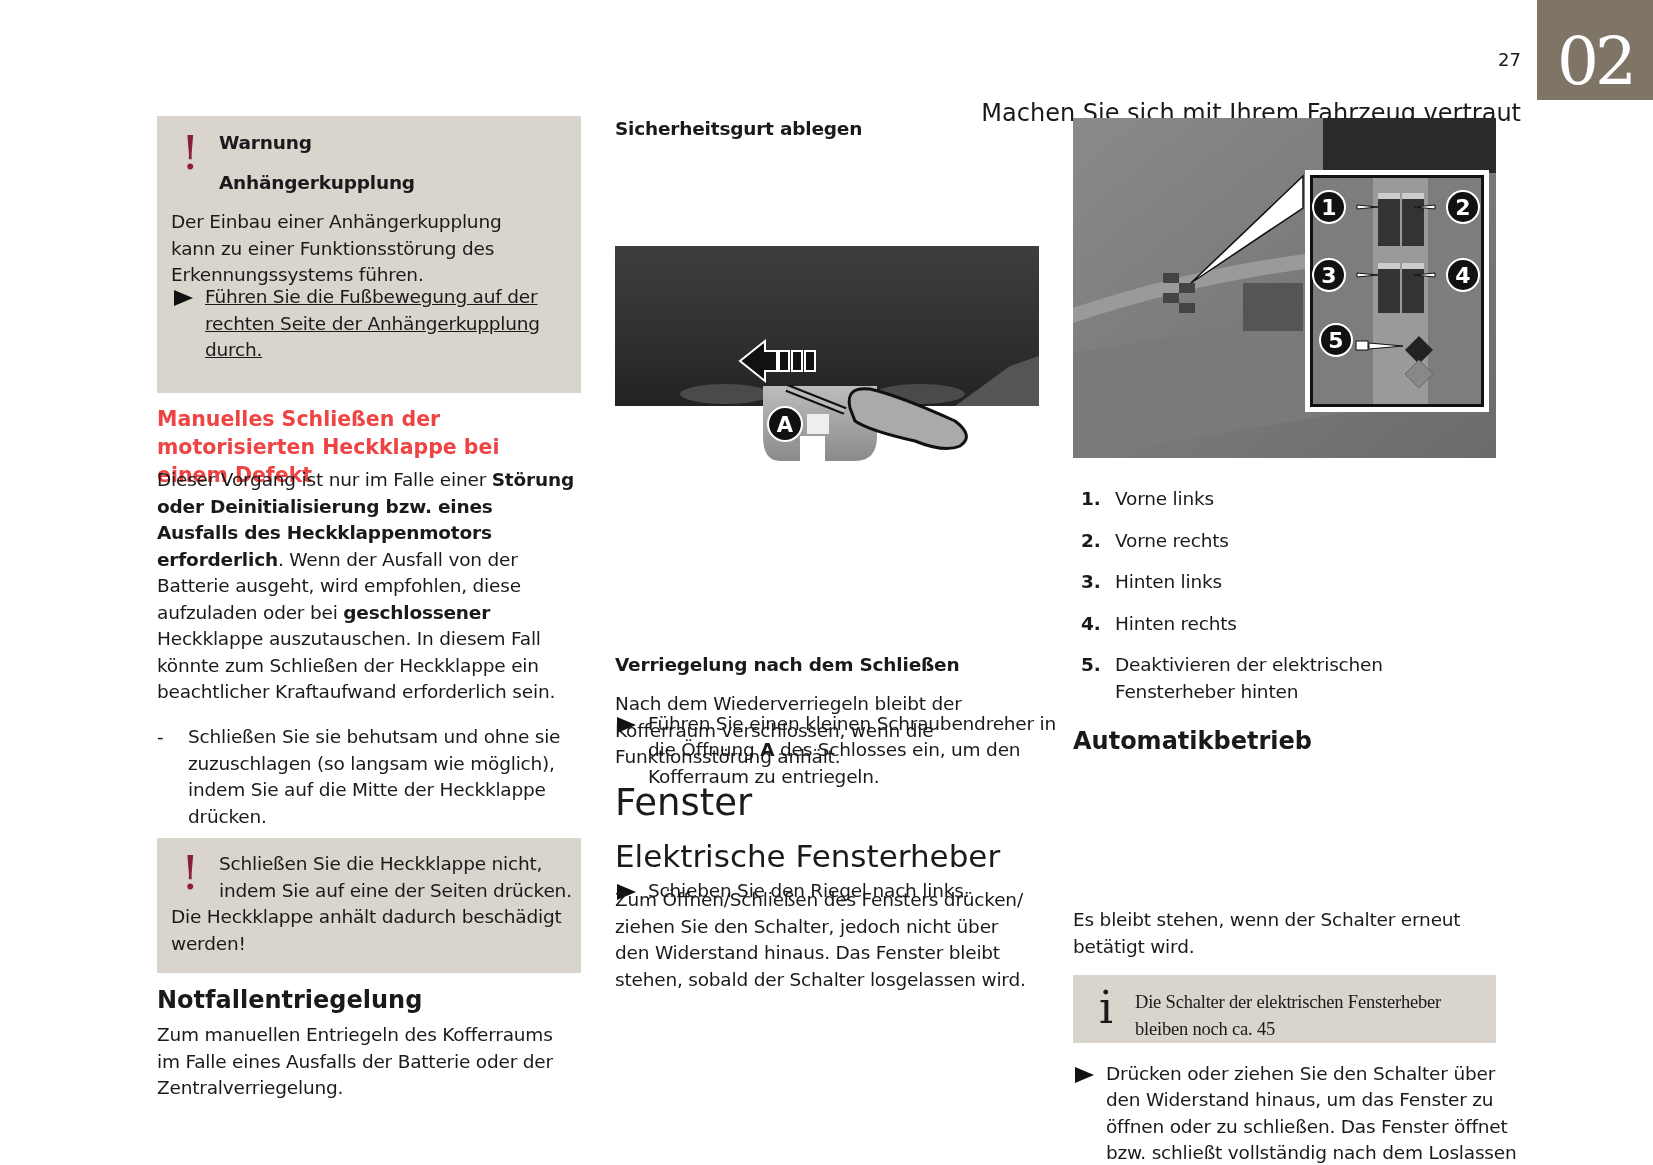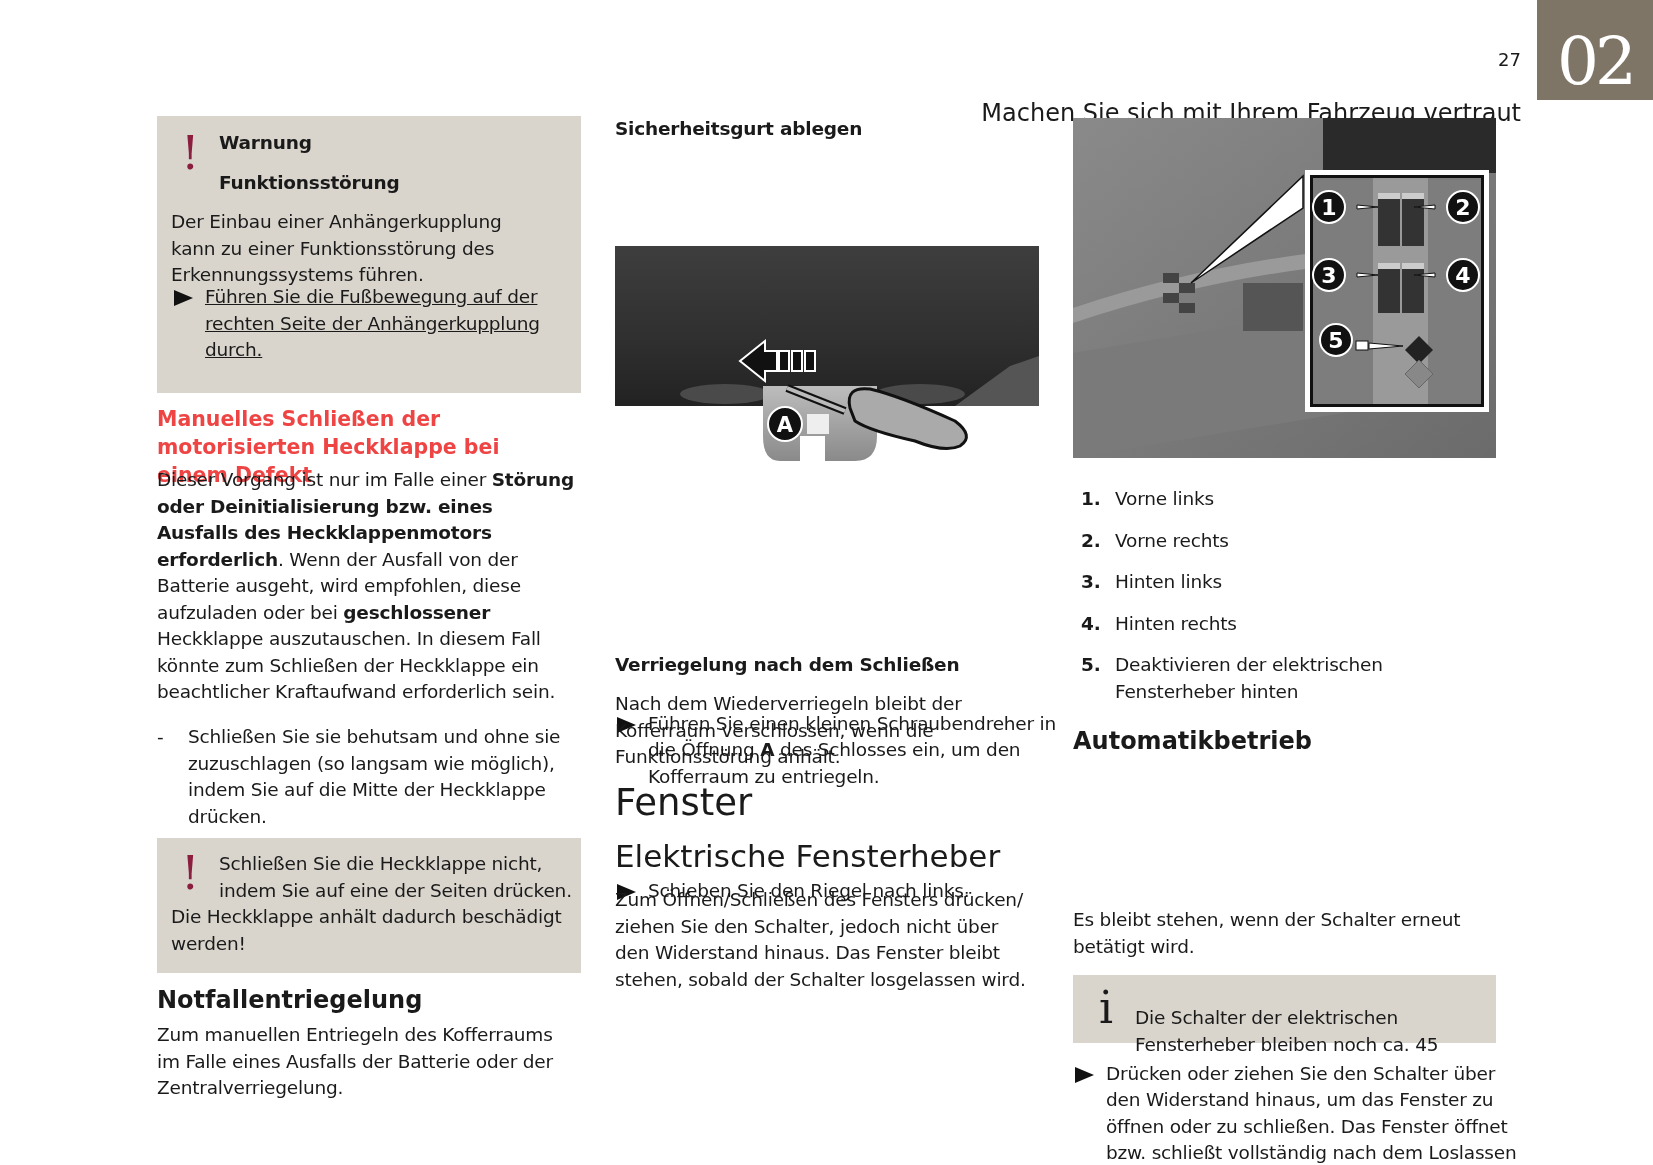--- a/index.html
+++ b/index.html
@@ -37,21 +37,21 @@
 
 <div id="page-number" class="abs">27</div>
 <div id="chapter-title" class="abs">Machen Sie sich mit Ihrem Fahrzeug vertraut</div>
 <div id="chapter-tab" class="abs">
   <span>02</span>
 </div>
 
 <div class="abs box" style="left:157px; top:116px; width:424px; height:277px;">
   <div class="abs excl" style="left:24px; top:14px;">!</div>
   <div class="abs txt bold" style="left:62px; top:14px;">Warnung</div>
-  <div class="abs txt bold" style="left:62px; top:54px;">Funktionsstörung</div>
+  <div class="abs txt bold" style="left:62px; top:54px;">Anhängerkupplung</div>
   <div class="abs txt" style="left:14px; top:93px; width:340px;">Der Einbau einer Anhängerkupplung kann zu einer Funktionsstörung des Erkennungssystems führen.</div>
   <div class="abs txt arrow-item" style="left:17px; top:168px; width:370px;text-decoration:underline;">
     <span class="tri"></span>
     <span>Führen Sie die Fußbewegung auf der rechten Seite der Anhängerkupplung durch.</span>
   </div>
 </div>
 
 <div class="abs subhead-gray" style="left:157px; top:405px; width:420px;">Manuelles Schließen der motorisierten Heckklappe bei einem Defekt</div>
 
 <div class="abs txt" style="left:157px; top:467px; width:420px;">
@@ -193,14 +193,14 @@
 
 <div class="abs h3" style="left:1073px; top:727px;">Automatikbetrieb</div>
 <div class="abs txt arrow-item" style="left:1075px; top:769px; width:420px;">
   <span class="tri"></span>
   <span>Drücken oder ziehen Sie den Schalter über den Widerstand hinaus, um das Fenster zu öffnen oder zu schließen. Das Fenster öffnet bzw. schließt vollständig nach dem Loslassen des Schalters.</span>
 </div>
 <div class="abs txt" style="left:1073px; top:907px; width:400px;">Es bleibt stehen, wenn der Schalter erneut betätigt wird.</div>
 
 <div class="abs box" style="left:1073px; top:975px; width:423px; height:68px;">
   <div class="abs" style="left:26px; top:8px; font-family:'DejaVu Serif', serif; font-size:44px; line-height:50px;">i</div>
-  <div class="abs txt" style="left:62px; top:30px; width:320px;">Die Schalter der elektrischen Fensterheber bleiben noch ca. 45</div>
+  <div class="abs txt" style="left:62px; top:14px; width:320px;font-family:Liberation Serif, serif;">Die Schalter der elektrischen Fensterheber bleiben noch ca. 45</div>
 </div>
 
 </body></html>

